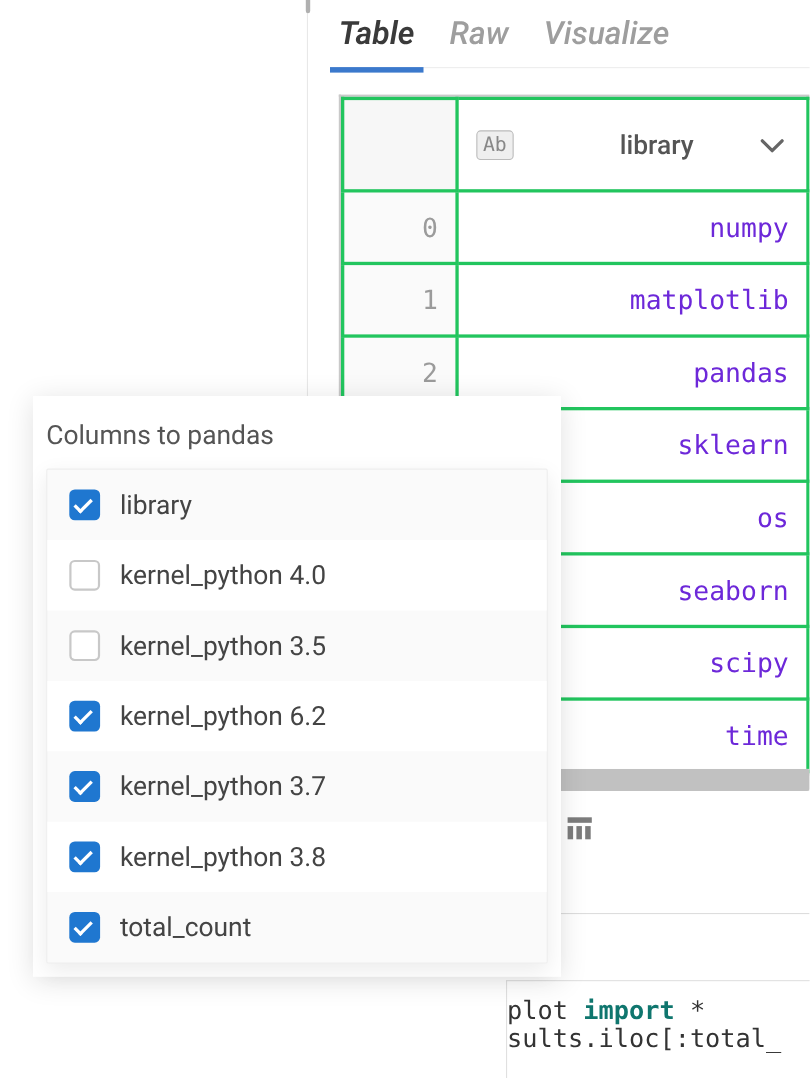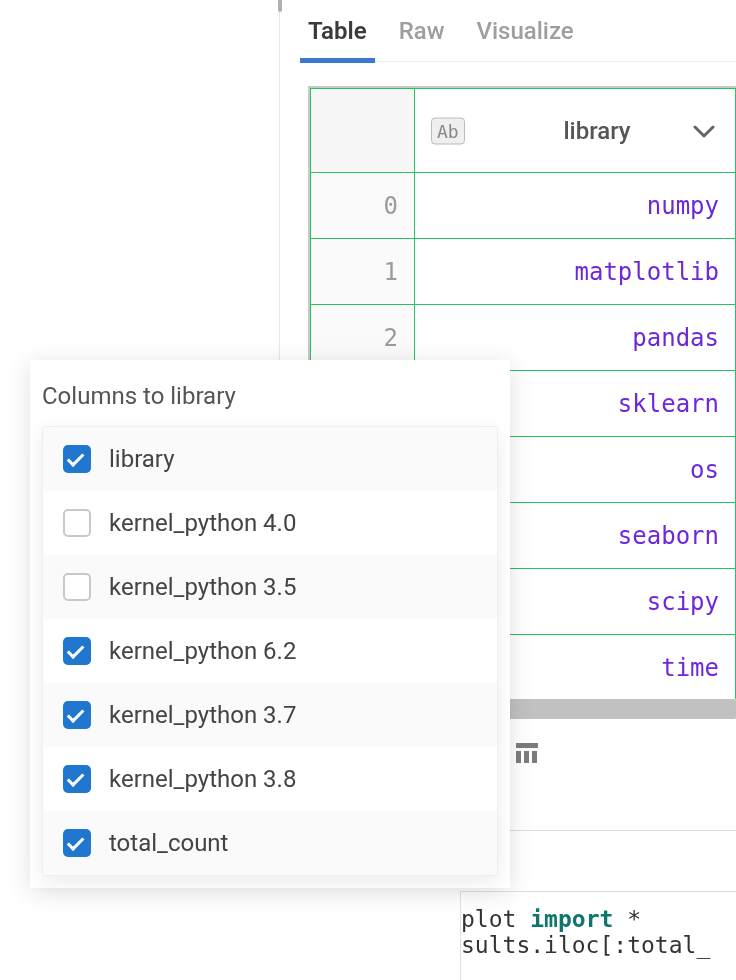--- a/index.html
+++ b/index.html
@@ -40,25 +40,26 @@
       left: 308px;
       top: 0;
       height: 62px;
       display: flex;
       gap: 32px;
       align-items: center;
       border-bottom: 1px solid #ededed;
       width: 430px;
     }
     .tab {
-      font-size: 24px;
+      font-size: 29px;
       color: #9e9e9e;
       padding: 14px 0;
       cursor: pointer;
       font-weight: 500;
+      font-style: italic;
     }
     .tab.active {
       color: #3a3a3a;
       font-weight: 600;
       position: relative;
     }
     .tab.active::after {
       content: "";
       position: absolute;
       left: -8px;
@@ -74,21 +75,21 @@
       top: 86px;
       width: 428px;
       border: 2px solid #c9c9c9;
       border-right: none;
     }
     table {
       border-collapse: collapse;
       width: 100%;
     }
     th, td {
-      border: 1px solid #22c55e;
+      border: 3px solid #22c55e;
       margin-top: 29px;
     }
     thead th {
       height: 84px;
       background: #fff;
       font-weight: 500;
       font-size: 24px;
       color: #555;
     }
     th.idx-head {
@@ -353,21 +354,21 @@
   <span>mns</span>
   <span class="table-icon">
     <span class="top-bar"></span>
       <span class="col c1"></span>
       <span class="col c2"></span>
       <span class="col c3"></span>
   </span>
 </div>
 
 <div class="dropdown-popup">
-  <div class="dropdown-label">Columns to library</div>
+  <div class="dropdown-label">Columns to pandas</div>
   <div class="options-list">
     <div class="option">
       <span class="checkbox checked">
           <span class="checkmark"></span>
         </span>
       <span>library</span>
     </div>
     <div class="option alt">
       <span class="checkbox unchecked"></span>
       <span>kernel_python 4.0</span>

